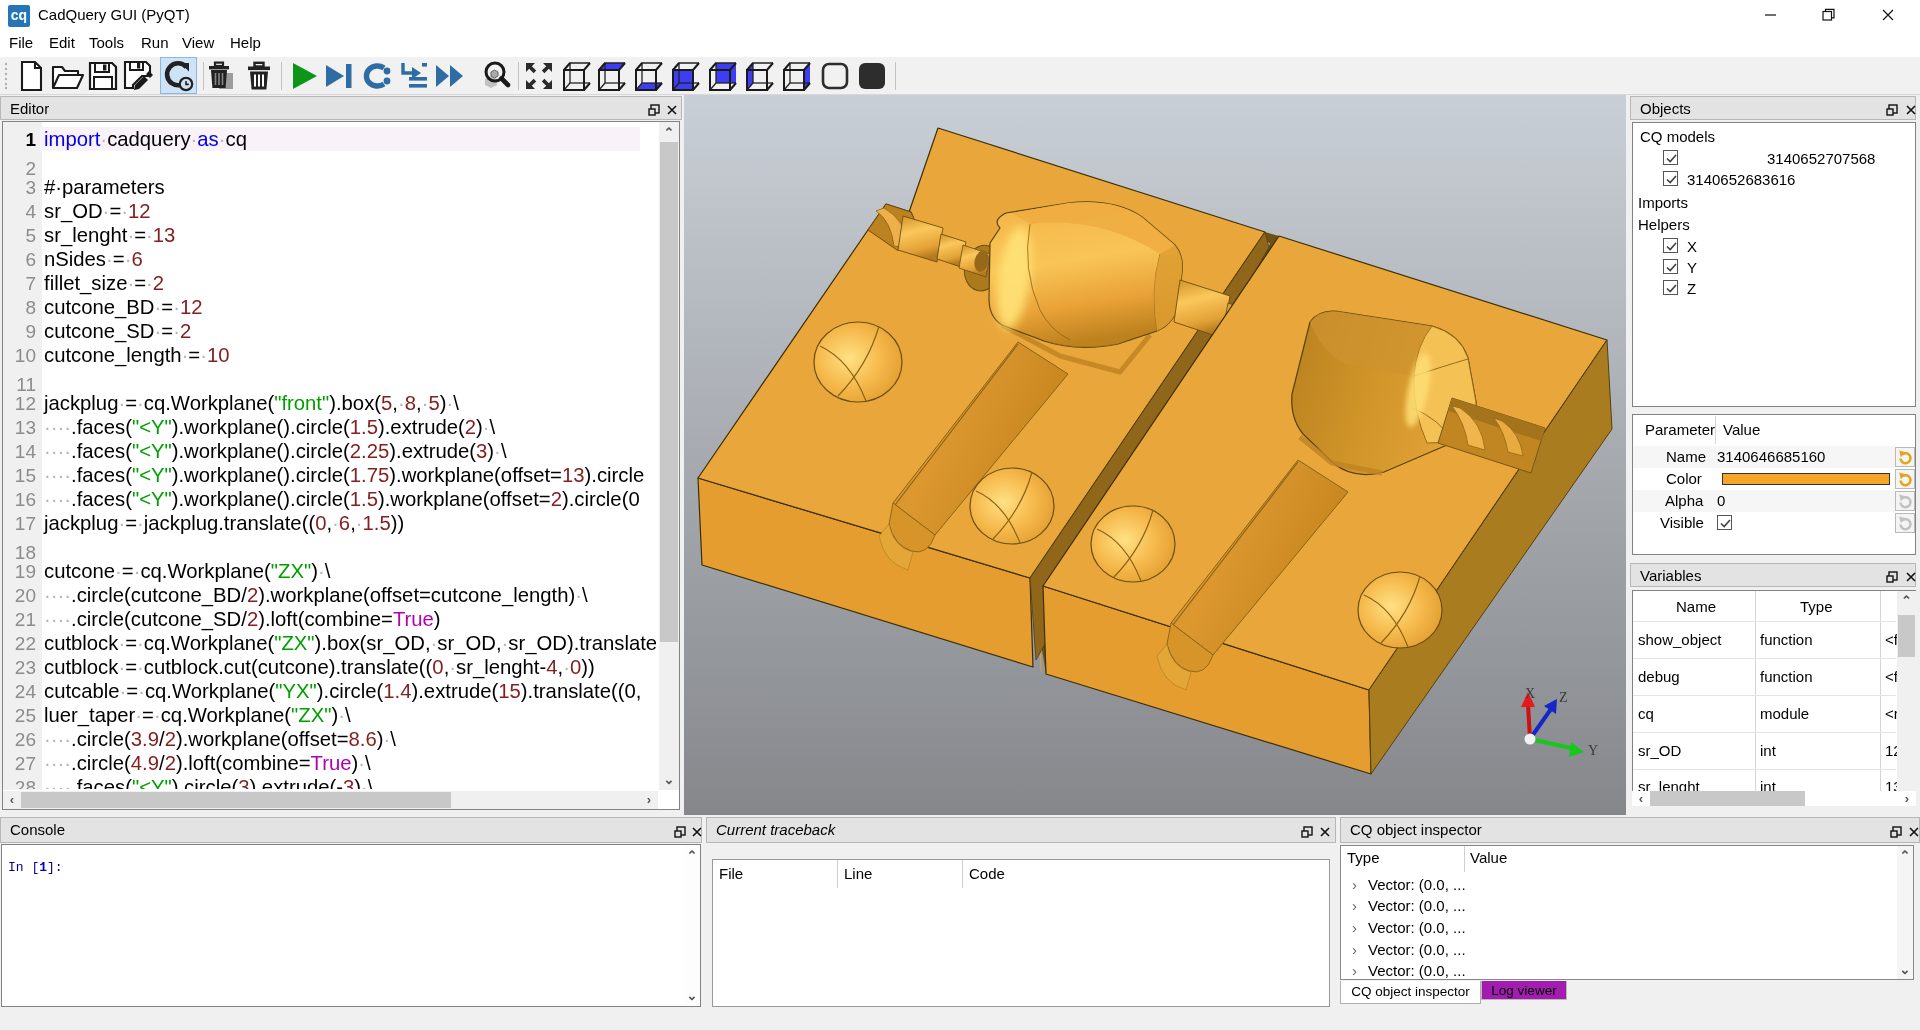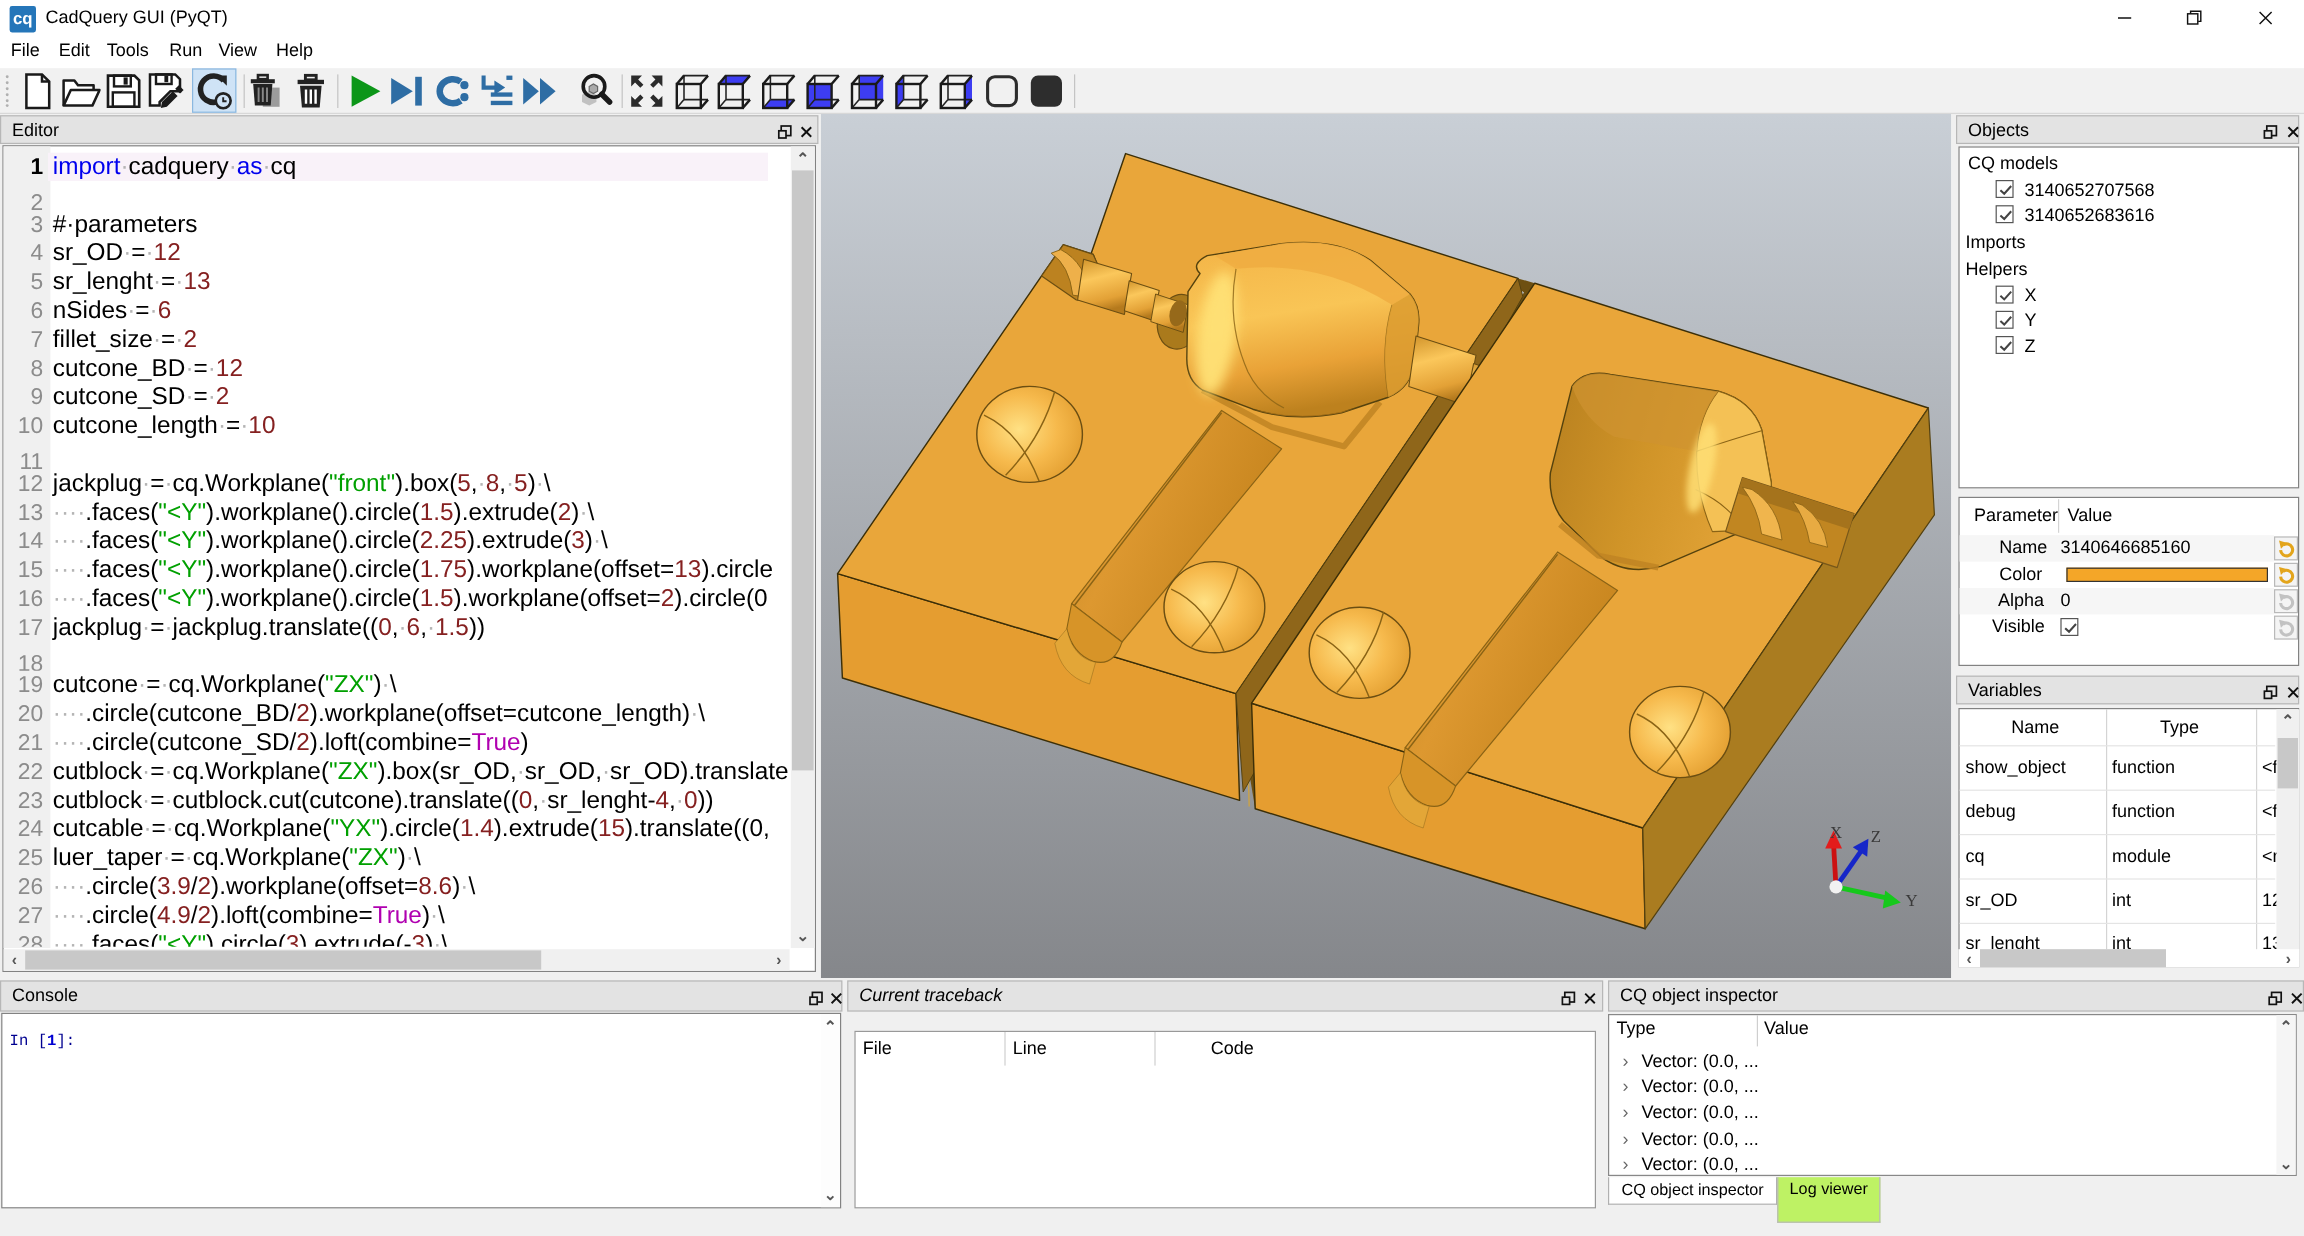--- a/index.html
+++ b/index.html
@@ -500,21 +500,21 @@
       <path d="M4 4 L12 12 M12 4 L4 12" stroke="#111" stroke-width="1.6"></path>
     </svg>
 </div>
 <div class="cbox" style="left:1632px;top:122px;width:284px;height:285px;"></div>
 <div class="tlabel" style="left:1640px;top:128px;">CQ models</div>
 <div class="cb" style="left:1663px;top:150px;">
     <svg width="15" height="15">
       <path d="M3 7.5 L6.2 10.5 L12 4" fill="none" stroke="#444" stroke-width="1.7"></path>
     </svg>
   </div>
-<div class="tlabel" style="left:1687px;top:150px;">3140652707568</div>
+<div class="tlabel" style="left:1767px;top:150px;">3140652707568</div>
 <div class="cb" style="left:1663px;top:171px;">
     <svg width="15" height="15">
       <path d="M3 7.5 L6.2 10.5 L12 4" fill="none" stroke="#444" stroke-width="1.7"></path>
     </svg>
   </div>
 <div class="tlabel" style="left:1687px;top:171px;">3140652683616</div>
 <div class="tlabel" style="left:1638px;top:194px;">Imports</div>
 <div class="tlabel" style="left:1638px;top:216px;">Helpers</div>
 <div class="cb" style="left:1663px;top:238px;">
     <svg width="15" height="15">
@@ -639,21 +639,21 @@
       <rect x="5" y="3" width="8" height="8" fill="none" stroke="#111" stroke-width="1.4"></rect>
       <rect x="3" y="7" width="6" height="6" fill="#e3e3e3" stroke="#111" stroke-width="1.4"></rect>
     </svg>
   <svg class="dockico" style="left:610px;top:6px;" viewBox="0 0 16 16">
       <path d="M4 4 L12 12 M12 4 L4 12" stroke="#111" stroke-width="1.6"></path>
     </svg>
 </div>
 <div class="cbox" style="left:712px;top:859px;width:618px;height:148px;border-color:#999;"></div>
 <div class="trow" style="left:719px;top:865px;">File</div>
 <div class="trow" style="left:844px;top:865px;">Line</div>
-<div class="trow" style="left:969px;top:865px;margin-left:40px;">Code</div>
+<div class="trow" style="left:969px;top:865px;">Code</div>
 <div class="vline" style="left:837px;top:860px;height:28px;background:#cfcfcf;"></div>
 <div class="vline" style="left:962px;top:860px;height:28px;background:#cfcfcf;"></div>
 
 <div class="ptitle" style="left:1340px;top:817px;width:580px;height:26px;">
   <span class="t">CQ object inspector</span>
   <svg class="dockico" style="left:547px;top:6px;" viewBox="0 0 16 16">
       <rect x="5" y="3" width="8" height="8" fill="none" stroke="#111" stroke-width="1.4"></rect>
       <rect x="3" y="7" width="6" height="6" fill="#e3e3e3" stroke="#111" stroke-width="1.4"></rect>
     </svg>
   <svg class="dockico" style="left:565px;top:6px;" viewBox="0 0 16 16">
@@ -672,13 +672,13 @@
 <div class="trow" style="left:1368px;top:919px;">Vector: (0.0, ...</div>
 <div class="trow" style="left:1352px;top:941px;color:#666;">›</div>
 <div class="trow" style="left:1368px;top:941px;">Vector: (0.0, ...</div>
 <div class="trow" style="left:1352px;top:962px;color:#666;">›</div>
 <div class="trow" style="left:1368px;top:962px;">Vector: (0.0, ...</div>
 <div class="sbv" style="left:1897px;top:846px;width:16px;height:133px;background:#f5f5f5;">
   <div class="arr" style="top:1px;">⌃</div>
   <div class="arr" style="bottom:1px;">⌄</div>
 </div>
 <div class="tabbtn" style="left:1340px;top:981px;width:141px;height:23px;background:#fff;border:1px solid #b0b0b0;border-top:none;line-height:22px;">CQ object inspector</div>
-<div class="tabbtn" style="left:1481px;top:981px;width:86px;height:38px;background:#bef264;border:1px solid #b9b9b9;border-top:none;line-height:20px;">Log viewer</div>
+<div class="tabbtn" style="left:1481px;top:981px;width:86px;height:19px;background:#a21caf;border:1px solid #b9b9b9;border-top:none;line-height:20px;">Log viewer</div>
 
 </body></html>

